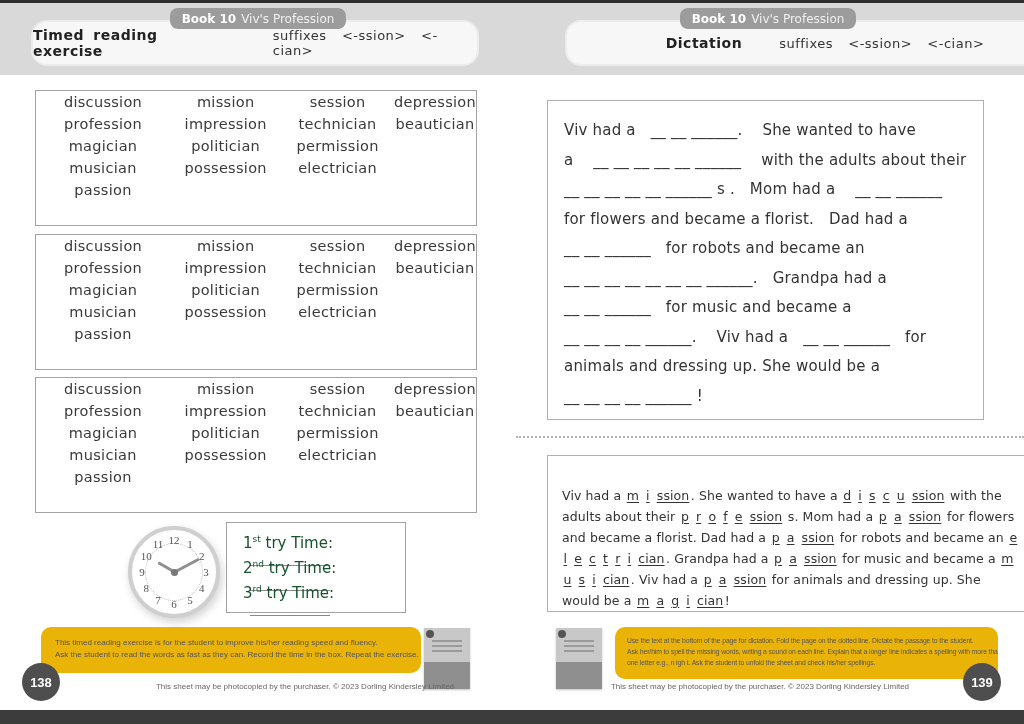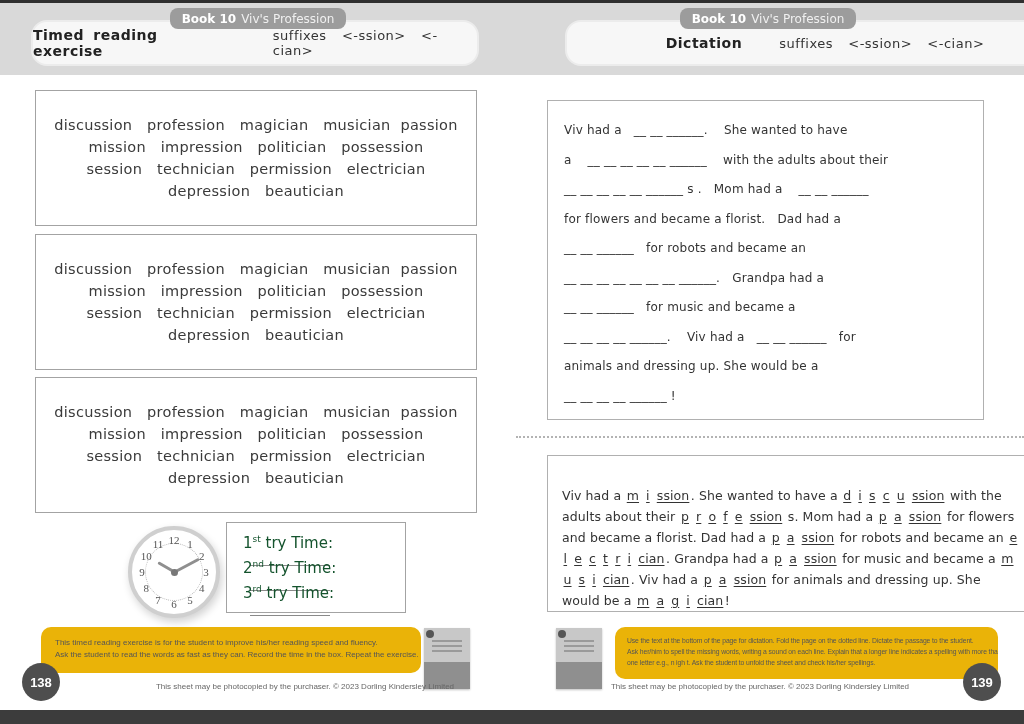--- a/index.html
+++ b/index.html
@@ -15,21 +15,21 @@
   .hdr-box.left{left:31px;} .hdr-box.right{left:565px;padding-left:36px;}
   .hdr-title{font-weight:bold;font-size:14px;color:#222;letter-spacing:.5px;word-spacing:4px;}
   .hdr-suffix{font-size:13px;color:#333;letter-spacing:.5px;word-spacing:3px;white-space:pre-wrap;}
   .tab{position:absolute;top:8px;width:176px;height:21px;background:#9c9c9c;border-radius:8px;
        color:#fff;display:flex;align-items:center;justify-content:center;gap:5px;
        font-size:12px;z-index:3;}
   .tab.left{left:170px;} .tab.right{left:680px;}
   .tab b{font-weight:bold;} .tab span{color:#f0f0f0;}
 
   .wordbox{position:absolute;left:35px;width:440px;height:134px;border:1.5px solid #a3a3a3;
-           background:#fff;display:flex;flex-direction:column;justify-content:center;}
+           background:#fff;display:flex;flex-direction:row;justify-content:center;}
   .wordline{text-align:center;font-size:14.5px;color:#3a3a3a;white-space:pre-wrap;
             line-height:22px;letter-spacing:.3px;}
 
   .clock{position:absolute;left:128px;top:526px;width:84px;height:84px;background:#fff;
          border:4px solid #cfcfcf;border-radius:50%;box-shadow:2px 4px 8px rgba(0,0,0,.18);}
   .clock-ring{position:absolute;inset:13px;border:1.2px dotted #b8b8b8;border-radius:50%;}
   .clock-num{position:absolute;font-size:11px;color:#555;transform:translate(-50%,-50%);font-family:Liberation Serif, serif;}
   .hand{position:absolute;left:50%;bottom:50%;transform-origin:50% 100%;background:#8f8f8f;border-radius:2px;}
   .hand.hour{width:3px;height:19px;margin-left:-1.5px;transform:rotate(-60deg);}
   .hand.minute{width:2.5px;height:28px;margin-left:-1.25px;transform:rotate(62deg);}
@@ -37,21 +37,21 @@
                 background:#777;border-radius:50%;}
 
   .trybox{position:absolute;left:226px;top:522px;width:180px;height:91px;border:1.5px solid #a3a3a3;
           background:#fff;box-sizing:border-box;padding:11px 0 0 16px;}
   .tryrow{font-size:15px;color:#14532d;height:25px;}
   .tryrow sup{font-size:9px;}
   .blank{display:inline-block;width:80px;border-bottom:1.5px solid #8a8a8a;height:13px;margin-left:7px;}
 
   .dictbox{position:absolute;left:547px;top:100px;width:437px;height:320px;border:1.5px solid #b0b0b0;
            background:#fff;box-sizing:border-box;padding:15px 0 0 16px;}
-  .dictline{font-size:12px;color:#333;line-height:29.5px;white-space:pre-wrap;letter-spacing:.2px;}
+  .dictline{font-size:15px;color:#333;line-height:29.5px;white-space:pre-wrap;letter-spacing:.2px;}
 
   .foldline{position:absolute;left:516px;top:436px;width:508px;height:0;border-top:2px dotted #b3b3b3;}
 
   .ansbox{position:absolute;left:547px;top:455px;width:487px;height:157px;border:1.5px solid #b0b0b0;
           background:#fff;box-sizing:border-box;padding:29px 14px 0 14px;}
   .anstext{font-size:12.5px;color:#333;line-height:21px;letter-spacing:.1px;}
   .anstext u{text-underline-offset:2px;margin:0 1.5px;}
 
   .note{background:#eab308;border-radius:10px;font-family:"Liberation Sans",sans-serif;color:#555;
         overflow:hidden;white-space:nowrap;margin-left:8px;}

